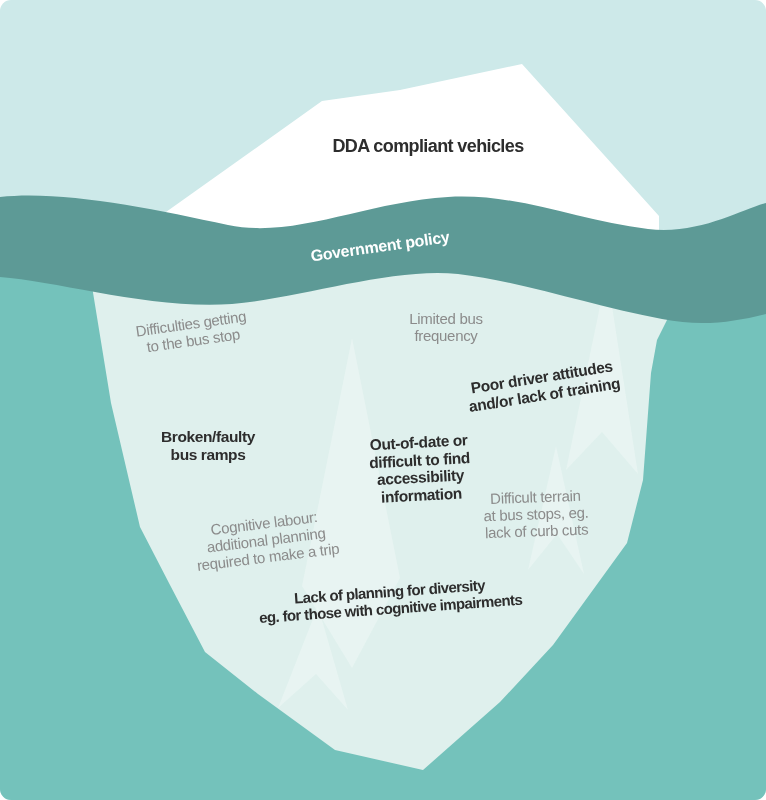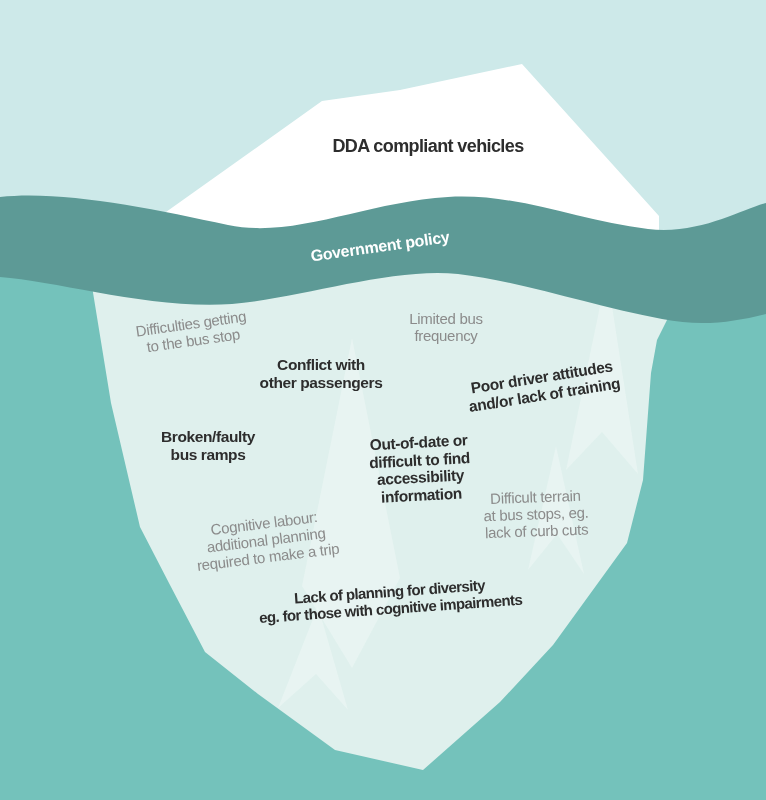--- a/index.html
+++ b/index.html
@@ -2,20 +2,21 @@
 <html style="--bg-top: #cde9e9; --bg-water: #74c2bb; --wave-band: #5d9a96; --berg-above: #ffffff; --berg-below: #dff0ed; --berg-facet: #eef8f5; --text-dark: #2d2d2d; --text-gray: #8b8b8b; --text-white: #ffffff;"><head>
 <meta charset="utf-8">
 <style>
   html,body{margin:0;padding:0;}
   .stage{
     position:relative;
     width:766px;height:800px;
     overflow:hidden;
     background:var(--bg-top,#cde9e9);
     font-family:"Liberation Sans", sans-serif;
+    border-radius:11px;
   }
   .scene{position:absolute;inset:0;display:block;}
 
   .lbl{
     position:absolute;
     text-align:center;
     line-height:1.14;
     white-space:nowrap;
     transform:translate(-50%,-50%);
   }
@@ -82,24 +83,20 @@
   <div class="lbl t-gray" id="lbl-difficulties">
     <span class="ln">Difficulties getting</span>
     <span class="ln">to the bus stop</span>
   </div>
 
   <div class="lbl t-gray" id="lbl-limited">
     <span class="ln">Limited bus</span>
     <span class="ln">frequency</span>
   </div>
 
-  <div class="lbl t-dark" id="lbl-conflict">
-    <span class="ln">Conflict with</span>
-    <span class="ln">other passengers</span>
-  </div>
 
   <div class="lbl t-dark" id="lbl-poor-driver">
     <span class="ln">Poor driver attitudes</span>
     <span class="ln">and/or lack of training</span>
   </div>
 
   <div class="lbl t-dark" id="lbl-broken-ramps">
     <span class="ln">Broken/faulty</span>
     <span class="ln">bus ramps</span>
   </div>

